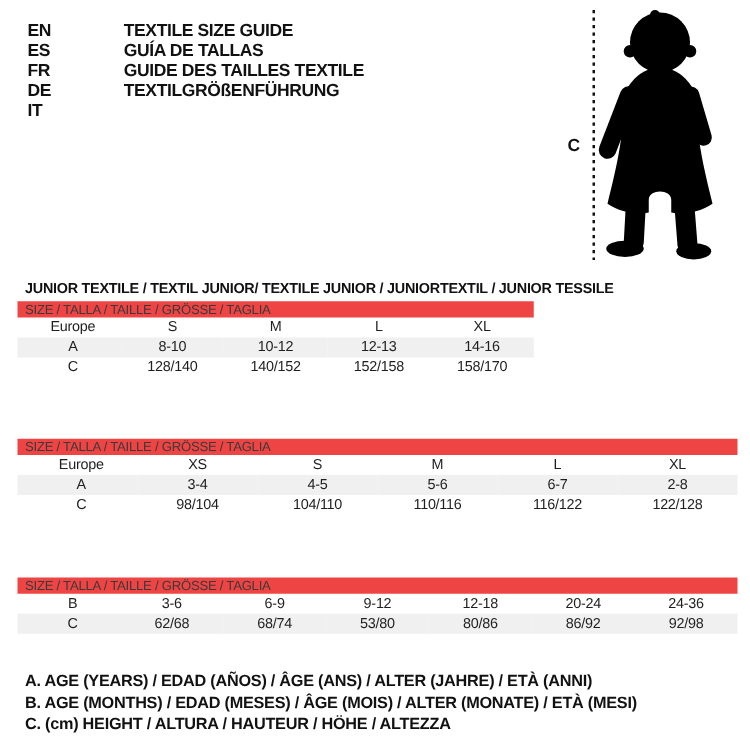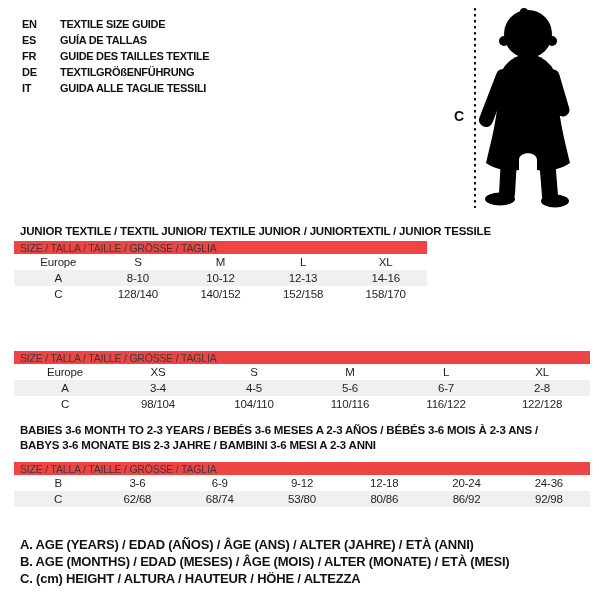--- a/index.html
+++ b/index.html
@@ -4,21 +4,21 @@
 <style>
   html,body { margin:0; padding:0; background:#fff; }
   .canvas {
     position:relative; width:600px; height:600px; background:#ffffff;
     font-family:"Liberation Sans", sans-serif; color:#1a1a1a; overflow:hidden;
   }
 
   
   .lang-list { position:absolute; left:22px; top:16px; }
   .lang-row { display:flex; height:16px; line-height:16px;
-              font-weight:bold; font-size:11px; letter-spacing:-0.3px; color:#111; }
+              font-weight:bold; font-size:14px; letter-spacing:-0.3px; color:#111;gap:39px; }
   .lang-code { width:38px; }
 
   
   .figure { position:absolute; left:440px; top:0; width:160px; height:220px; }
 
   
   .tbl-title { position:absolute; left:20px; font-weight:bold; font-size:11.5px;
                letter-spacing:-0.2px; color:#111; line-height:14.5px; width:570px; }
   .title-1 { top:224px; }
   .title-2 { top:320px; }
@@ -63,21 +63,20 @@
     <div class="lang-row">
       <span class="lang-code">FR</span>
       <span class="lang-title">GUIDE DES TAILLES TEXTILE</span>
     </div>
     <div class="lang-row">
       <span class="lang-code">DE</span>
       <span class="lang-title">TEXTILGRÖßENFÜHRUNG</span>
     </div>
     <div class="lang-row">
       <span class="lang-code">IT</span>
-      <span class="lang-title">GUIDA ALLE TAGLIE TESSILI</span>
     </div>
   </div>
 
   <svg class="figure" viewBox="0 0 160 220" aria-hidden="true">
     <g fill="#000" stroke="#000">
       <circle cx="84" cy="12" r="4" stroke="none"></circle>
       <circle cx="88" cy="34" r="24" stroke="none"></circle>
       <circle cx="64" cy="41" r="5" stroke="none"></circle>
       <circle cx="112" cy="41" r="5" stroke="none"></circle>
       <ellipse cx="88" cy="96" rx="33" ry="42" stroke="none"></ellipse>
@@ -152,24 +151,20 @@
         <td class="lbl">C</td>
         <td>98/104</td>
         <td>104/110</td>
         <td>110/116</td>
         <td>116/122</td>
         <td>122/128</td>
       </tr>
     </tbody>
   </table>
 
-  <div class="tbl-title title-3">
-    <div>BABIES 3-6 MONTH TO 2-3 YEARS / BEBÉS 3-6 MESES A 2-3 AÑOS / BÉBÉS 3-6 MOIS À 2-3 ANS /</div>
-    <div>BABYS 3-6 MONATE BIS 2-3 JAHRE / BAMBINI 3-6 MESI A 2-3 ANNI</div>
-  </div>
   <table class="size-table t3">
     <thead>
       <tr>
         <th class="bar" colspan="7">SIZE / TALLA / TAILLE / GRÖSSE / TAGLIA</th>
       </tr>
     </thead>
     <tbody>
       <tr>
         <td class="lbl">B</td>
         <td>3-6</td>

